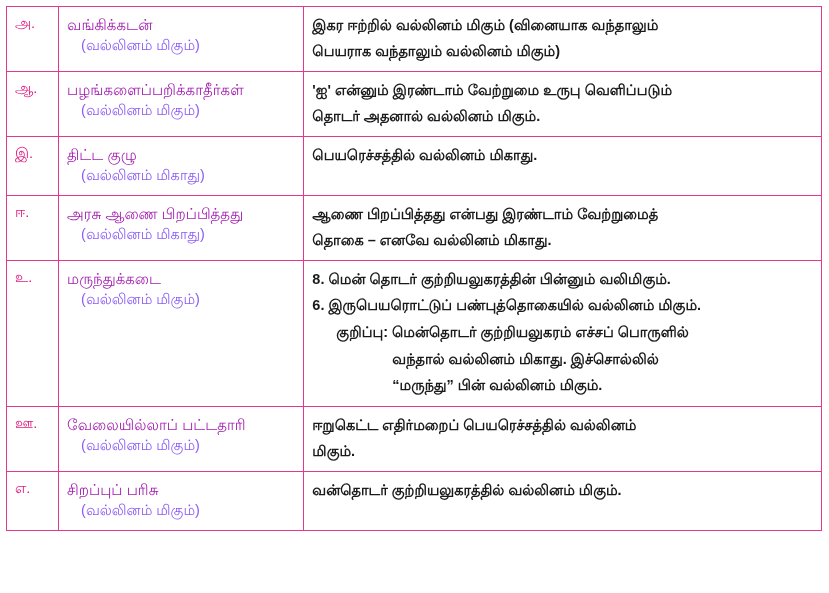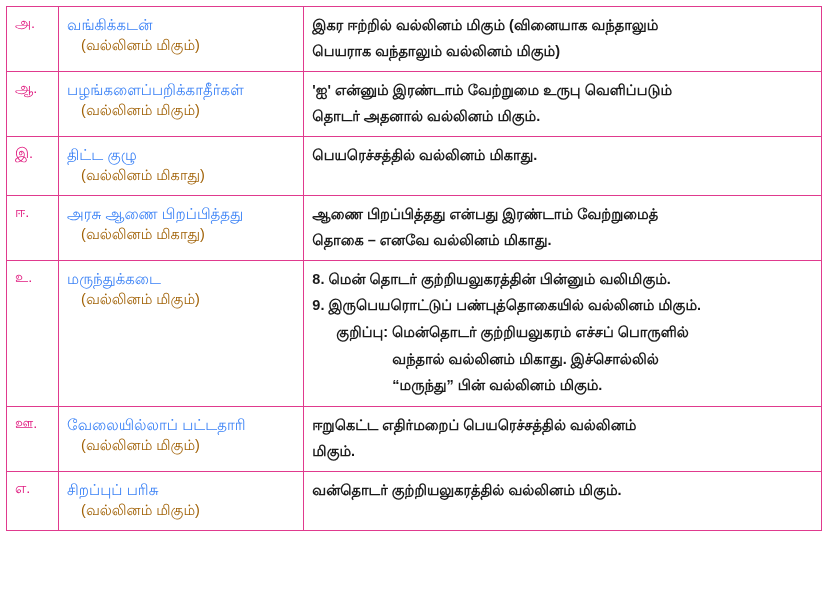--- a/index.html
+++ b/index.html
@@ -34,26 +34,26 @@
   col.col-word   { width: 245px; }
   col.col-rule   { width: 517px; }
 
   .marker {
     color: #e0197f;
     font-size: 14.5px;
     line-height: 1.35;
     white-space: nowrap;
   }
   .word-main {
-    color: #3b82f6;
+    color: #a21caf;
     font-size: 15px;
     line-height: 1.4;
   }
   .word-note {
-    color: #a16207;
+    color: #8b5cf6;
     font-size: 14.5px;
     line-height: 1.45;
     padding-left: 14px;
   }
   .rule {
     color: #1a1a1a;
     font-size: 14.5px;
     line-height: 1.52;
     text-align: justify;
   }
@@ -167,21 +167,21 @@
         <td>
           <div class="marker">உ.</div>
         </td>
         <td>
           <div class="word-main">மருந்துக்கடை</div>
           <div class="word-note">(வல்லினம் மிகும்)</div>
         </td>
         <td>
           <div class="rule">
             <div class="rule-line numbered">8. மென் தொடர் குற்றியலுகரத்தின் பின்னும் வலிமிகும்.</div>
-            <div class="rule-line numbered">9. இருபெயரொட்டுப் பண்புத்தொகையில் வல்லினம் மிகும்.</div>
+            <div class="rule-line numbered">6. இருபெயரொட்டுப் பண்புத்தொகையில் வல்லினம் மிகும்.</div>
             <div class="rule-line sub-note">குறிப்பு: மென்தொடர் குற்றியலுகரம் எச்சப் பொருளில்</div>
             <div class="rule-line sub-note-l2">வந்தால்    வல்லினம்    மிகாது.    இச்சொல்லில்</div>
             <div class="rule-line sub-note-l3">“மருந்து” பின் வல்லினம் மிகும்.</div>
           </div>
         </td>
       </tr>
 
       <tr>
         <td>
           <div class="marker">ஊ.</div>

